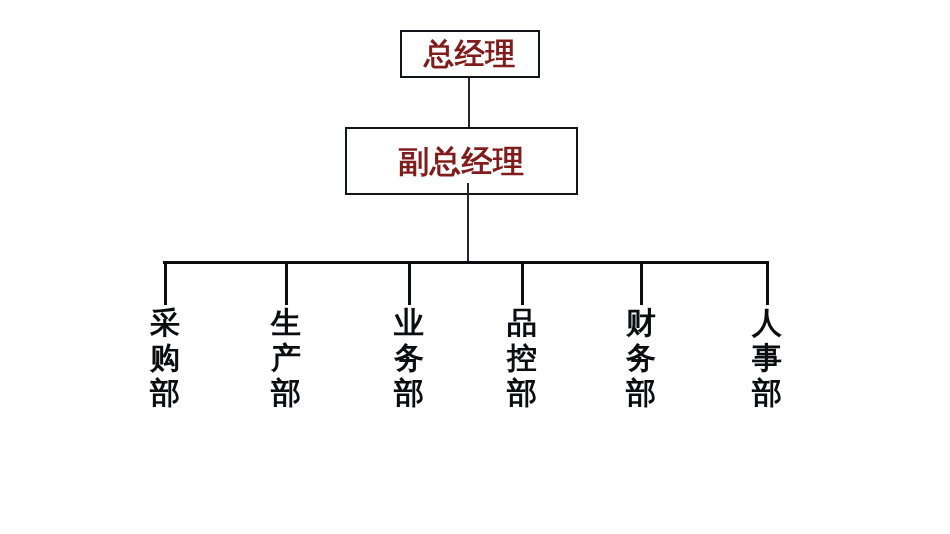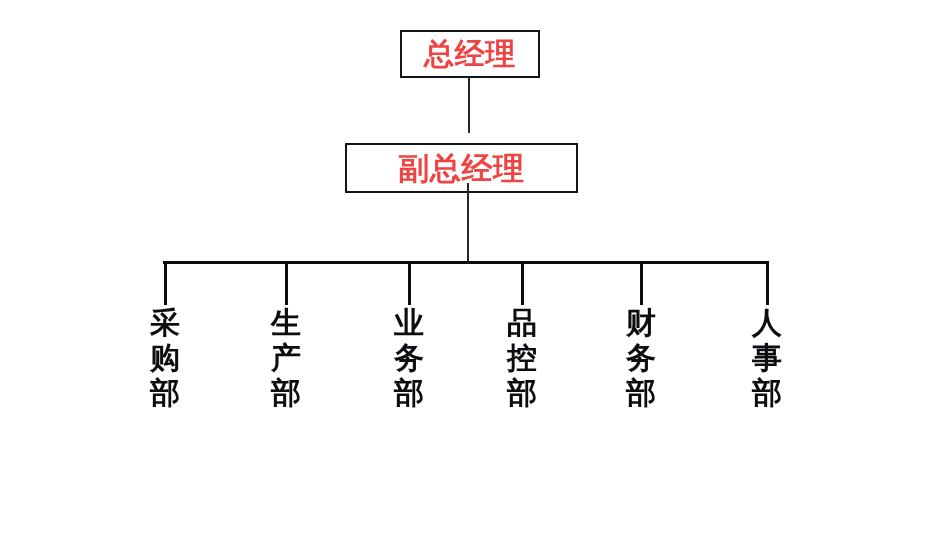--- a/index.html
+++ b/index.html
@@ -22,39 +22,39 @@
     position: absolute;
     box-sizing: border-box;
     border: 2.5px solid #111418;
     background: #ffffff;
     display: flex;
     align-items: center;
     justify-content: center;
   }
   .node-box .node-label {
     font-weight: bold;
-    color: #ef4444;
+    color: #7f1d1d;
     letter-spacing: 0.02em;
     white-space: nowrap;
     line-height: 1;
   }
 
   #box-gm {
     left: 400px;
     top: 30px;
     width: 140px;
     height: 48px;
   }
   #box-gm .node-label { font-size: 30px; }
 
   #box-dgm {
     left: 345px;
-    top: 143px;
+    top: 127px;
     width: 233px;
-    height: 50px;
+    height: 68px;
   }
   #box-dgm .node-label { font-size: 31px; }
 
   
   .connector-v {
     position: absolute;
     width: 2px;
     background: #23262b;
   }
   .bus-bar {

